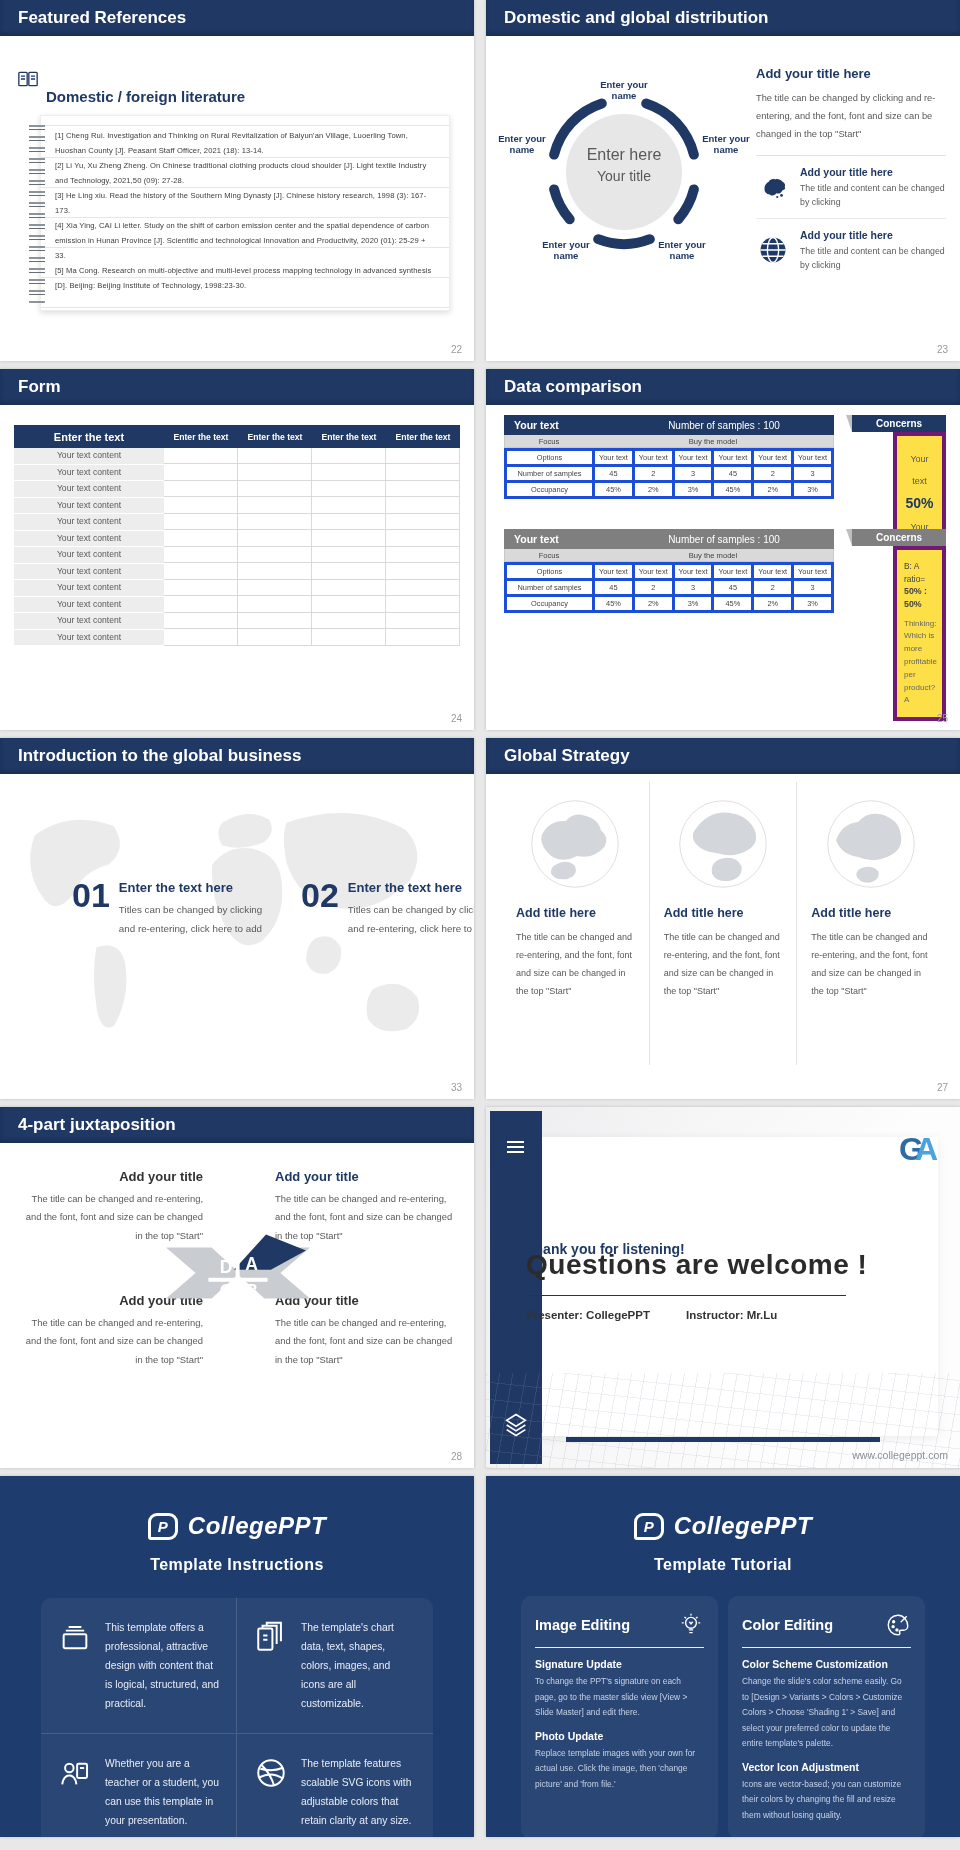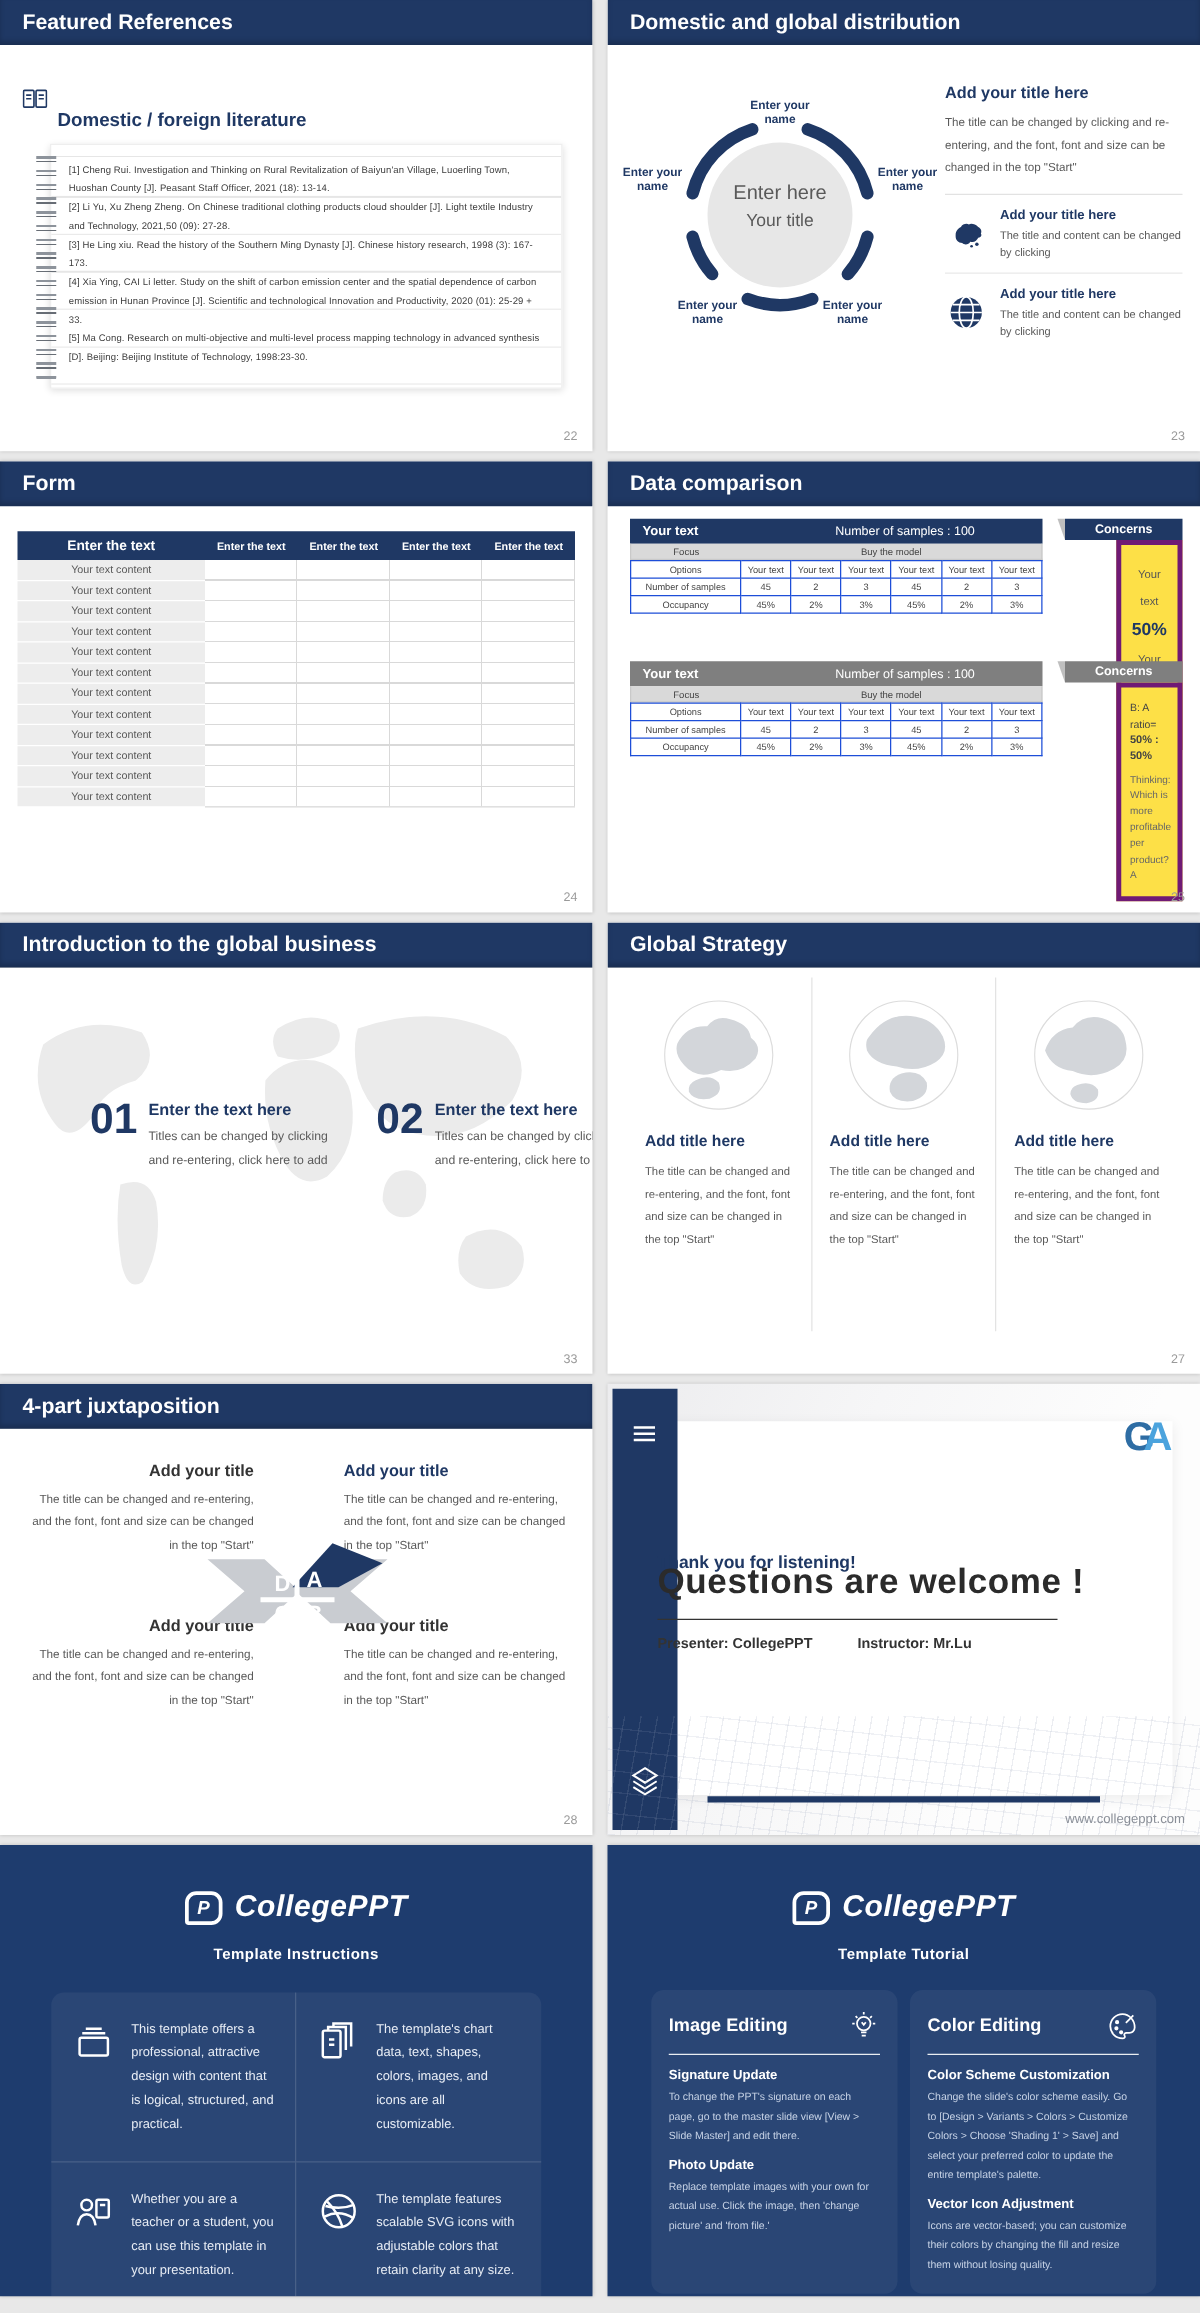--- a/index.html
+++ b/index.html
@@ -53,21 +53,21 @@
   
   .dc-table { position:absolute; left:18px; width:330px; }
   .dc-t1 { top:46px; } .dc-t2 { top:160px; }
   .dc-header { display:flex; height:20px; align-items:center; color:#fff; }
   .dc-header.navy { background:#1f3864; } .dc-header.gray { background:#7f7f7f; }
   .dc-header .lab { font-weight:bold; font-size:10.5px; padding-left:10px; width:110px; }
   .dc-header .samp { flex:1; text-align:center; font-size:10px; }
   .dc-focus { display:flex; background:#d9d9d9; height:13px; align-items:center; font-size:7.6px; color:#444; border:1px solid #c9c9c9; border-top:none; }
   .dc-focus .f1 { width:88px; text-align:center; } .dc-focus .f2 { flex:1; text-align:center; }
   table.dc { border-collapse:collapse; width:330px; }
-  table.dc td { border:1px solid #1d4ed8; font-size:7.4px; color:#444; text-align:center; padding:2px 1px; background:#fff; }
+  table.dc td { border:3px solid #1d4ed8; font-size:7.4px; color:#444; text-align:center; padding:2px 1px; background:#fff; }
   table.dc td.rl { width:88px; }
   .concern { position:absolute; left:360px; width:100px; }
   .c1 { top:46px; } .c2 { top:160px; }
   .concern .banner { position:relative; margin-left:6px; height:17px; line-height:17px; text-align:center; color:#fff; font-weight:bold; font-size:10px; }
   .concern .banner.navy { background:#1f3864; } .concern .banner.gray { background:#7f7f7f; }
   .concern .banner::before { content:""; position:absolute; left:-6px; top:0; border-top:17px solid rgba(0,0,0,.25); border-left:6px solid transparent; }
   .concern .box { background:#fde047; border:4px solid #701a75; min-height:72px; padding:12px 6px;margin-left:47px; }
   .c1 .box { text-align:center; }
   .concern-line { font-size:9px; color:#555; line-height:22px; }
   .concern-line .val { font-size:14px; font-weight:bold; }
@@ -121,21 +121,21 @@
   .ty-mesh { position:absolute; left:0; right:0; bottom:0; height:95px; opacity:.5; pointer-events:none;
     background-image:repeating-linear-gradient(100deg, rgba(150,160,185,.35) 0 1px, transparent 1px 13px),
                      repeating-linear-gradient(6deg, rgba(150,160,185,.3) 0 1px, transparent 1px 17px); }
   .ty-site { position:absolute; right:12px; bottom:7px; font-size:10.5px; color:#8a8f98; }
 
   
   .dark { background:#1e3c6e; }
   .brand { display:flex; justify-content:center; align-items:center; gap:10px; padding-top:36px; }
   .brand .mark { width:30px; height:27px; border:3px solid #fff; border-radius:9px 9px 9px 3px; color:#fff; font-weight:bold; font-size:15px; display:flex; align-items:center; justify-content:center; font-style:italic; }
   .brand .name { color:#fff; font-size:24px; font-weight:bold; font-style:italic; letter-spacing:.5px; }
-  .dark h2 { text-align:center; color:#fff; font-size:12px; margin-top:16px; letter-spacing:.4px; }
+  .dark h2 { text-align:center; color:#fff; font-size:16px; margin-top:16px; letter-spacing:.4px; }
   .inst-cards { width:392px; margin:24px auto 0 auto; background:rgba(255,255,255,.055); border-radius:10px; display:grid; grid-template-columns:1fr 1fr; }
   .inst-card { padding:20px 16px; display:flex; gap:12px; }
   .inst-card:nth-child(1), .inst-card:nth-child(2) { border-bottom:1px solid rgba(255,255,255,.14); }
   .inst-card:nth-child(odd) { border-right:1px solid rgba(255,255,255,.14); }
   .inst-card .ic { flex:0 0 36px; padding-top:2px; }
   .inst-card p { font-size:10.3px; color:#e8edf5; line-height:1.85; }
   .tut-cards { width:404px; margin:22px auto 0 auto; display:flex; gap:10px; }
   .tut-card { flex:1; background:rgba(255,255,255,.055); border-radius:10px; padding:16px 14px; }
   .tut-head { display:flex; justify-content:space-between; align-items:center; }
   .tut-head h3 { color:#fff; font-size:14.5px; }

